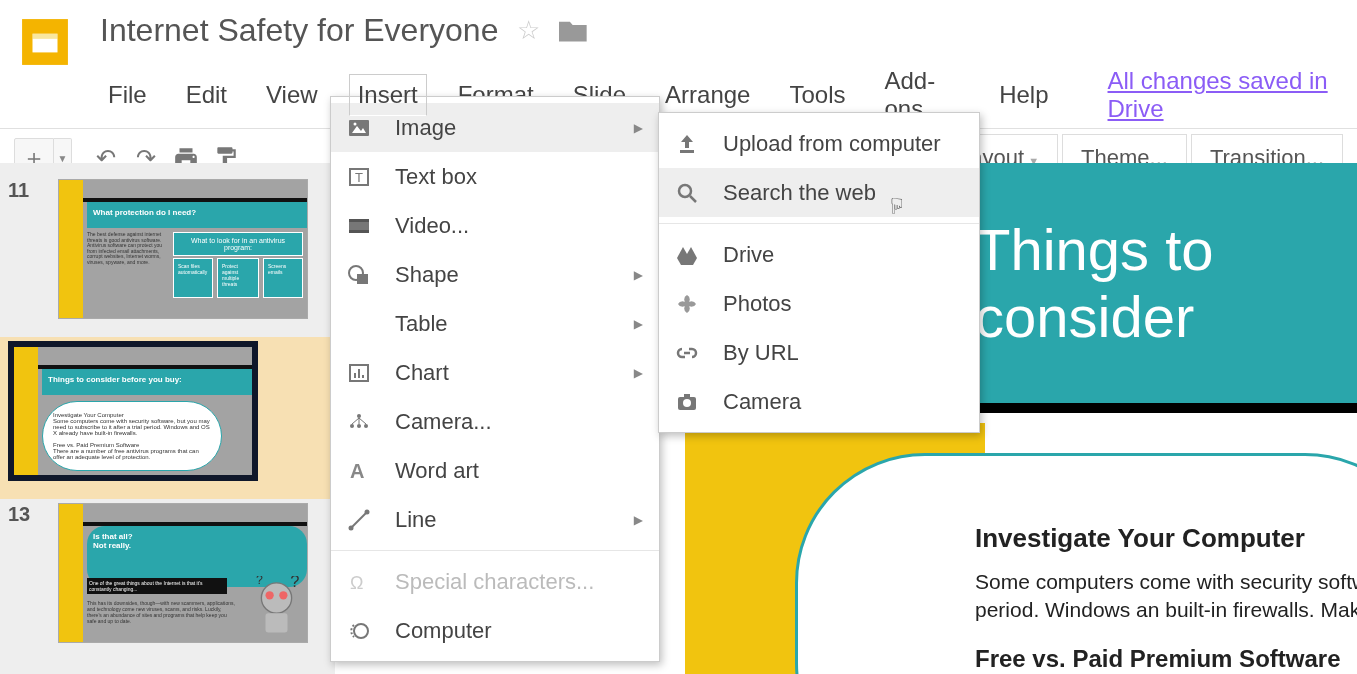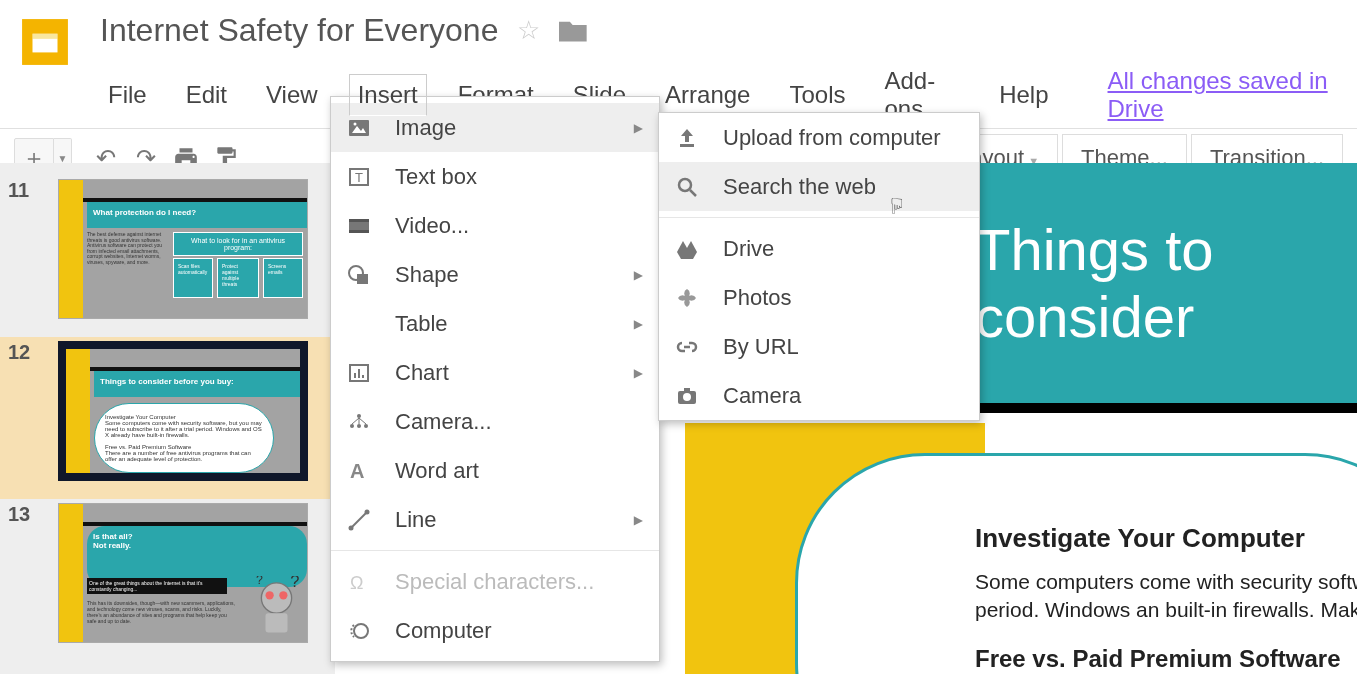--- a/index.html
+++ b/index.html
@@ -26,21 +26,21 @@
   .tb-right-btn { border:1px solid #ddd; padding: 10px 18px; font-size: 22px; color:#555; cursor:pointer; }
   .tb-right-btn .chev { font-size: 11px; color:#aaa; margin-left: 4px;}
   
   .workspace { display: flex; position: absolute; top: 163px; bottom:0; left:0; right:0;}
   
   .filmstrip { width: 335px; background: #eee; padding-top: 12px; overflow:hidden;}
   .slide-entry { display:flex; padding: 4px 8px 18px 8px; }
   .slide-num { width: 50px; text-align: left; padding-right: 14px; font-size: 20px; color: #555; font-weight: bold;}
   .slide-thumb { width: 250px; height: 140px; background: #a3a3a3; border: 1px solid #aaa; position: relative; overflow:hidden;}
   .slide-entry.selected { background: rgba(255,210,120,0.5); }
-  .slide-entry.selected .slide-thumb { border: 8px solid #0f172a; }
+  .slide-entry.selected .slide-thumb { border: 6px solid #0f172a; }
   
   
   .mini { position:absolute; }
   .mini-yellow-l { left:0; top:0; width:24px; height:100%; background:#f1c40f;}
   .mini-black-t { left:24px; top:18px; width:230px; height:4px; background:#111;}
   .mini-teal-hdr { left:28px; top:22px; width:220px; height:26px; background:#2aa6ab; color:#fff; font-size:8px; font-weight:bold; padding:6px 6px;}
   .mini-teal-box { background:#2aa6ab; color:#fff; font-size:7px; padding:4px; border:1px solid #fff;}
   .mini-cloud { left:28px; top:54px; width:180px; height:70px; border:1px solid #2aa6ab; background:#fff; border-radius: 40px; font-size:6px; padding:10px; color:#333;}
   
   .canvas { flex:1; position:relative; background:#fff; overflow:hidden;}
@@ -56,21 +56,21 @@
   
   
   .dropdown { position:absolute; top: 96px; left: 330px; width: 330px; background:#fff; border:1px solid #ccc; box-shadow: 2px 3px 8px rgba(0,0,0,0.25); z-index: 10; padding: 6px 0;}
   .dd-item { display:flex; align-items:center; height: 49px; padding: 0 16px; font-size: 22px; color:#444; cursor:pointer; position:relative;}
   .dd-item.hovered { background:#eee;}
   .dd-item.disabled { color:#bbb;}
   .dd-sep { height:1px; background:#e6e6e6; margin: 6px 0;}
   .dd-icon { width:34px; text-align:center; color:#888; margin-right:14px;}
   .dd-arrow { position:absolute; right:16px; font-size:12px; color:#888;}
   
-  .submenu { position:absolute; top:112px; left:658px; width:322px; background:#fff; border:1px solid #ccc; box-shadow: 2px 3px 8px rgba(0,0,0,0.25); z-index:11; padding:0 0;}
+  .submenu { position:absolute; top:112px; left:658px; width:322px; background:#fff; border:1px solid #ccc; box-shadow: 2px 3px 8px rgba(0,0,0,0.25); z-index:11; padding:6px 0;}
   
   .cursor { position:absolute; top:194px; left:890px; z-index:50; font-size: 22px; color:#333; transform: scaleX(-1);}
   
   svg { display:block;}
 </style>
 </head>
 <body>
 
 <div class="header">
   <div class="logo">
@@ -136,21 +136,20 @@
         <div class="mini mini-teal-hdr">What protection do I need?</div>
         <div class="mini" style="left:28px;top:52px;width:80px;font-size:5px;color:#333;line-height:1.1;">The best defense against internet threats is good antivirus software. Antivirus software can protect you from infected email attachments, corrupt websites, Internet worms, viruses, spyware, and more.</div>
         <div class="mini mini-teal-box" style="left:114px;top:52px;width:130px;text-align:center;">What to look for in an antivirus program:</div>
         <div class="mini mini-teal-box" style="left:114px;top:78px;width:40px;height:40px;font-size:5px;">Scan files automatically</div>
         <div class="mini mini-teal-box" style="left:158px;top:78px;width:42px;height:40px;font-size:5px;">Protect against multiple threats</div>
         <div class="mini mini-teal-box" style="left:204px;top:78px;width:40px;height:40px;font-size:5px;">Screens emails</div>
       </div>
     </div>
 
     <div class="slide-entry selected">
-      <div class="slide-num">12</div>
       <div class="slide-thumb">
         <div class="mini mini-yellow-l"></div>
           <div class="mini mini-black-t"></div>
         <div class="mini mini-teal-hdr">Things to consider before you buy:</div>
         <div class="mini mini-cloud">Investigate Your Computer<br>Some computers come with security software, but you may need to subscribe to it after a trial period. Windows and OS X already have built-in firewalls.<br><br>Free vs. Paid Premium Software<br>There are a number of free antivirus programs that can offer an adequate level of protection.</div>
       </div>
     </div>
 
     <div class="slide-entry">
       <div class="slide-num">13</div>

